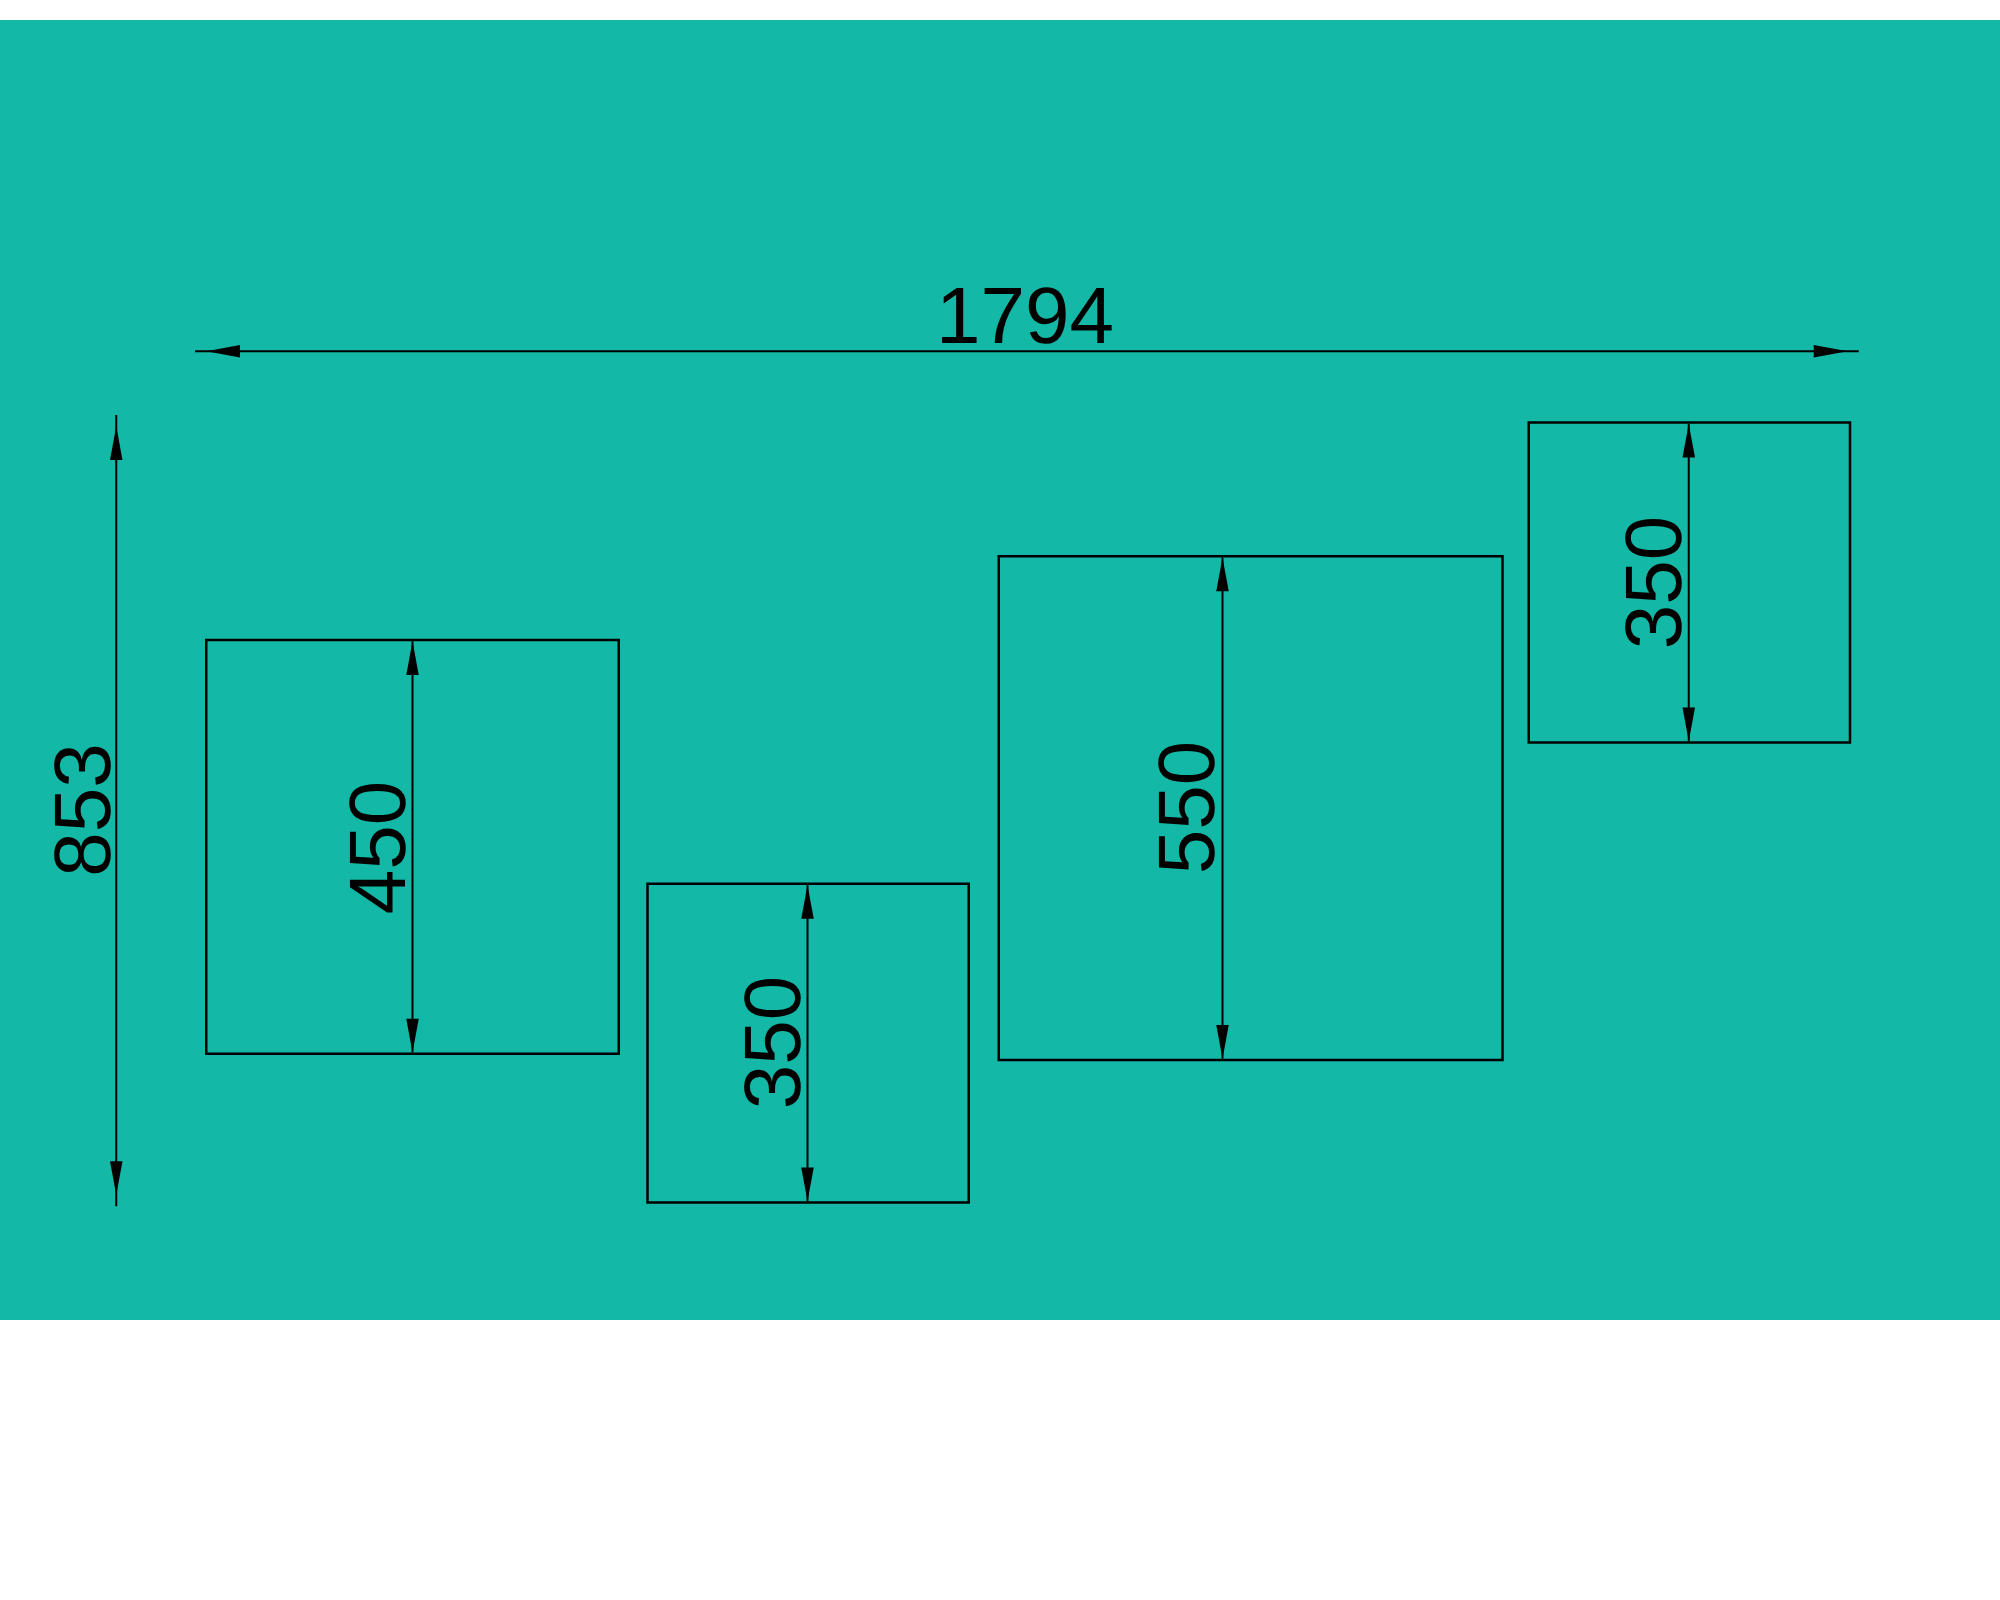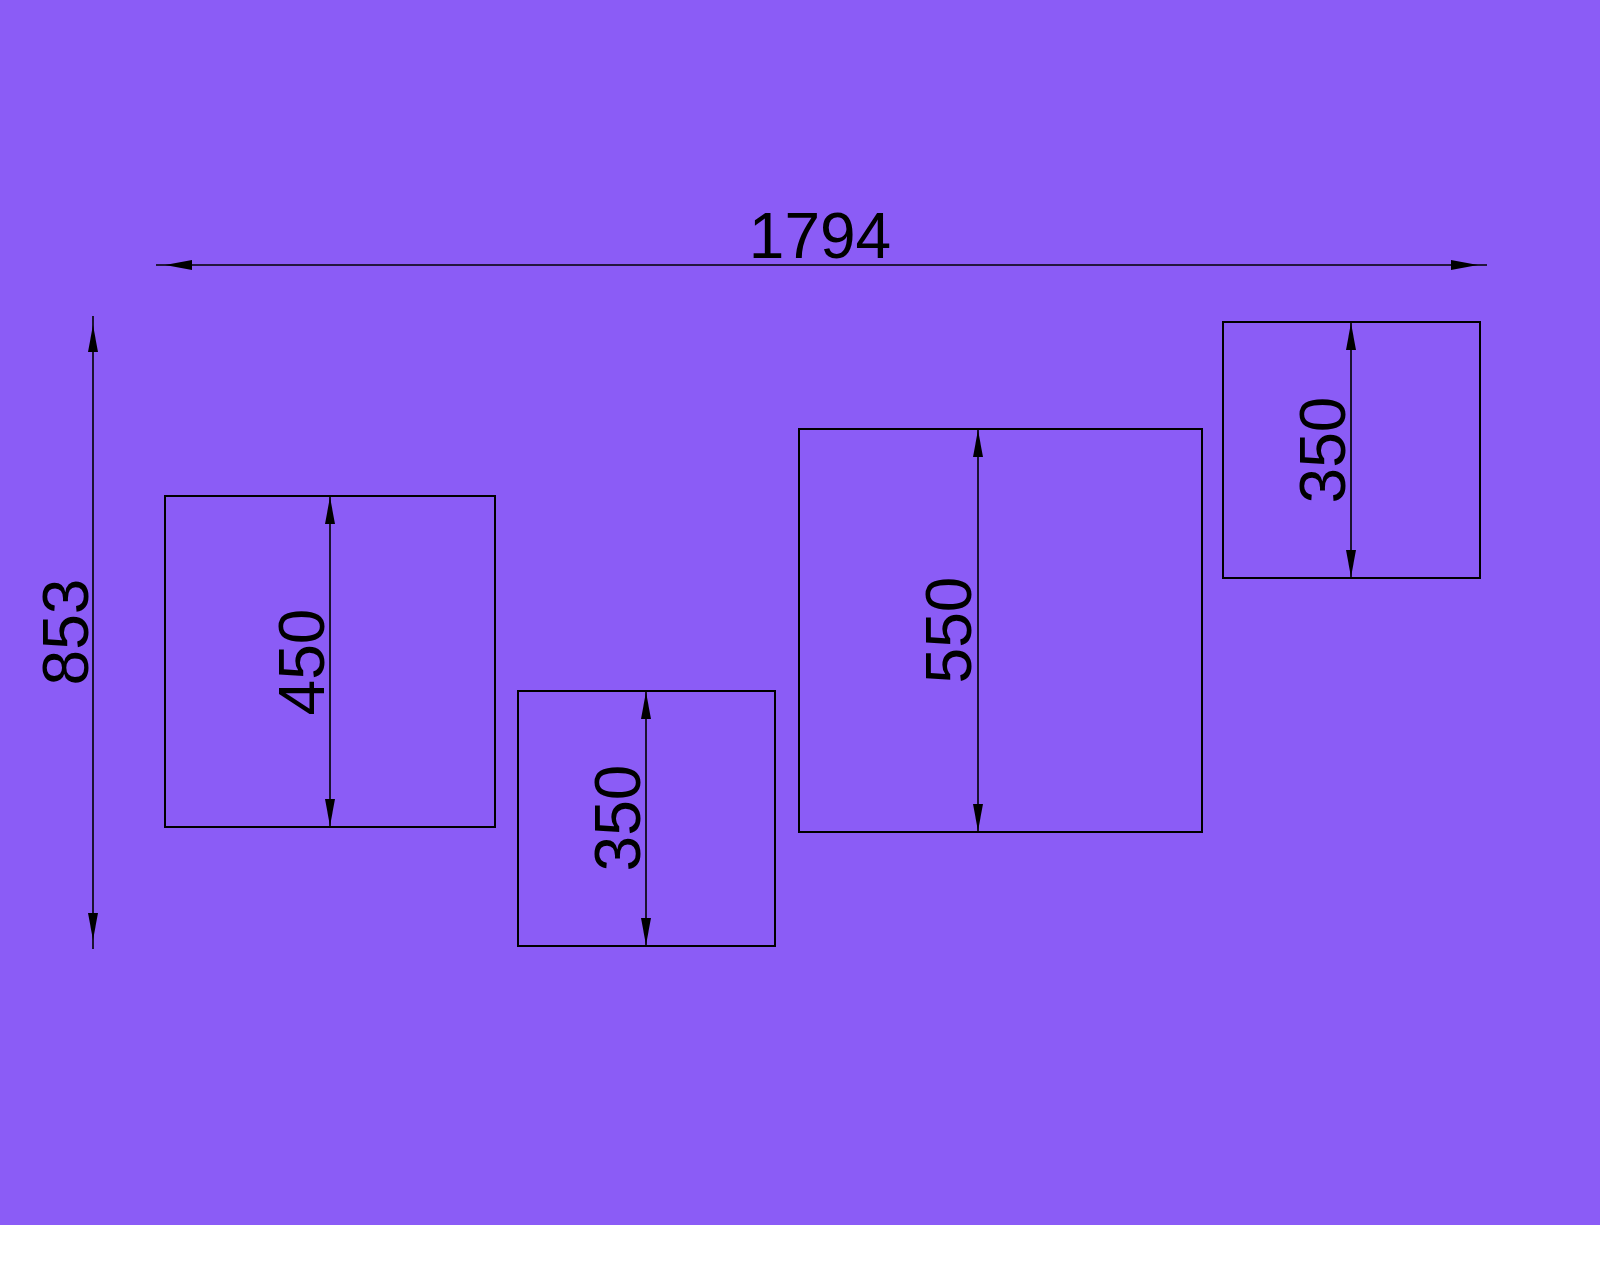--- a/index.html
+++ b/index.html
@@ -3,23 +3,24 @@
 <meta charset="utf-8">
 <style>
   html, body {
     margin: 0;
     padding: 0;
     background: #ffffff;
   }
   .stage {
     position: relative;
     width: 1600px;
-    height: 1225px;
-    background: #8b5cf6;
+    height: 1040px;
+    background: #14b8a6;
     overflow: hidden;
+    margin-top: 16px;
   }
   svg {
     display: block;
     width: 1600px;
     height: 1280px;
   }
   .dim-text {
     font-family: "Liberation Sans", sans-serif;
     font-size: 64px;
     fill: #000000;

